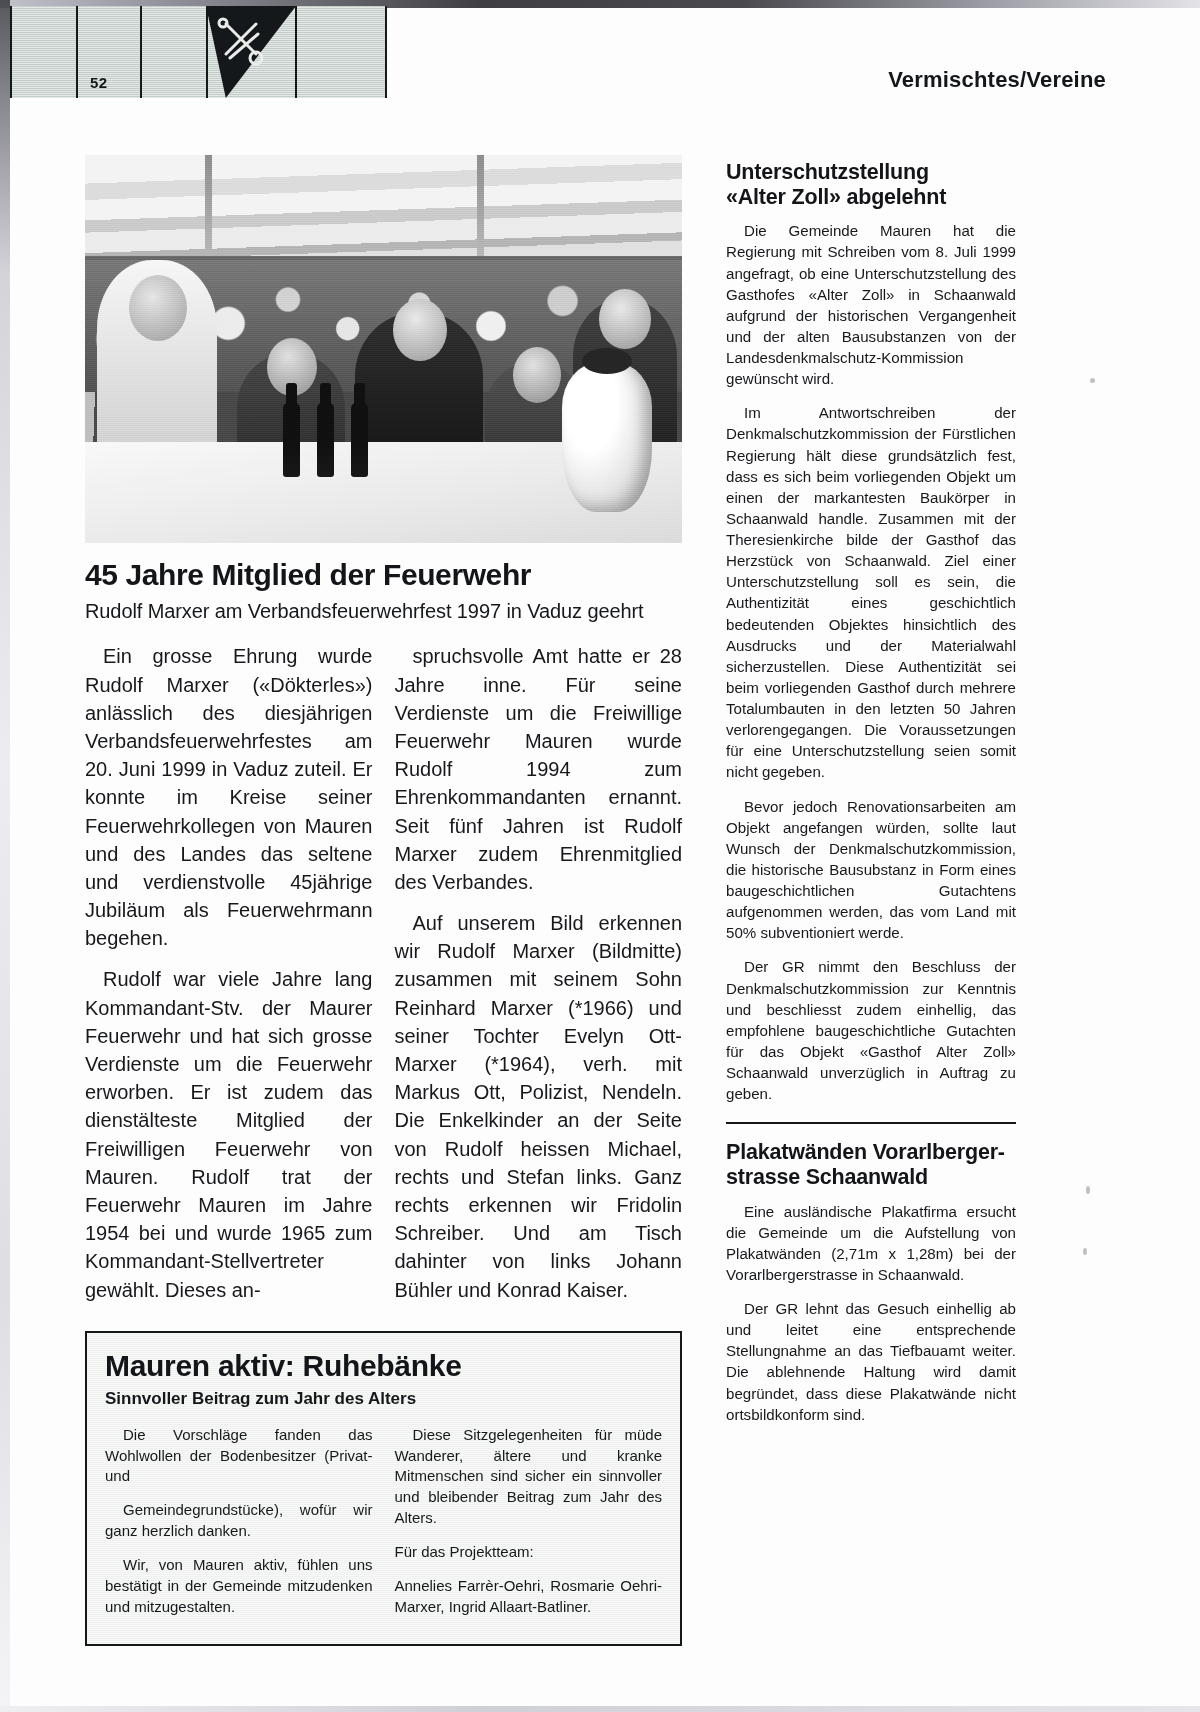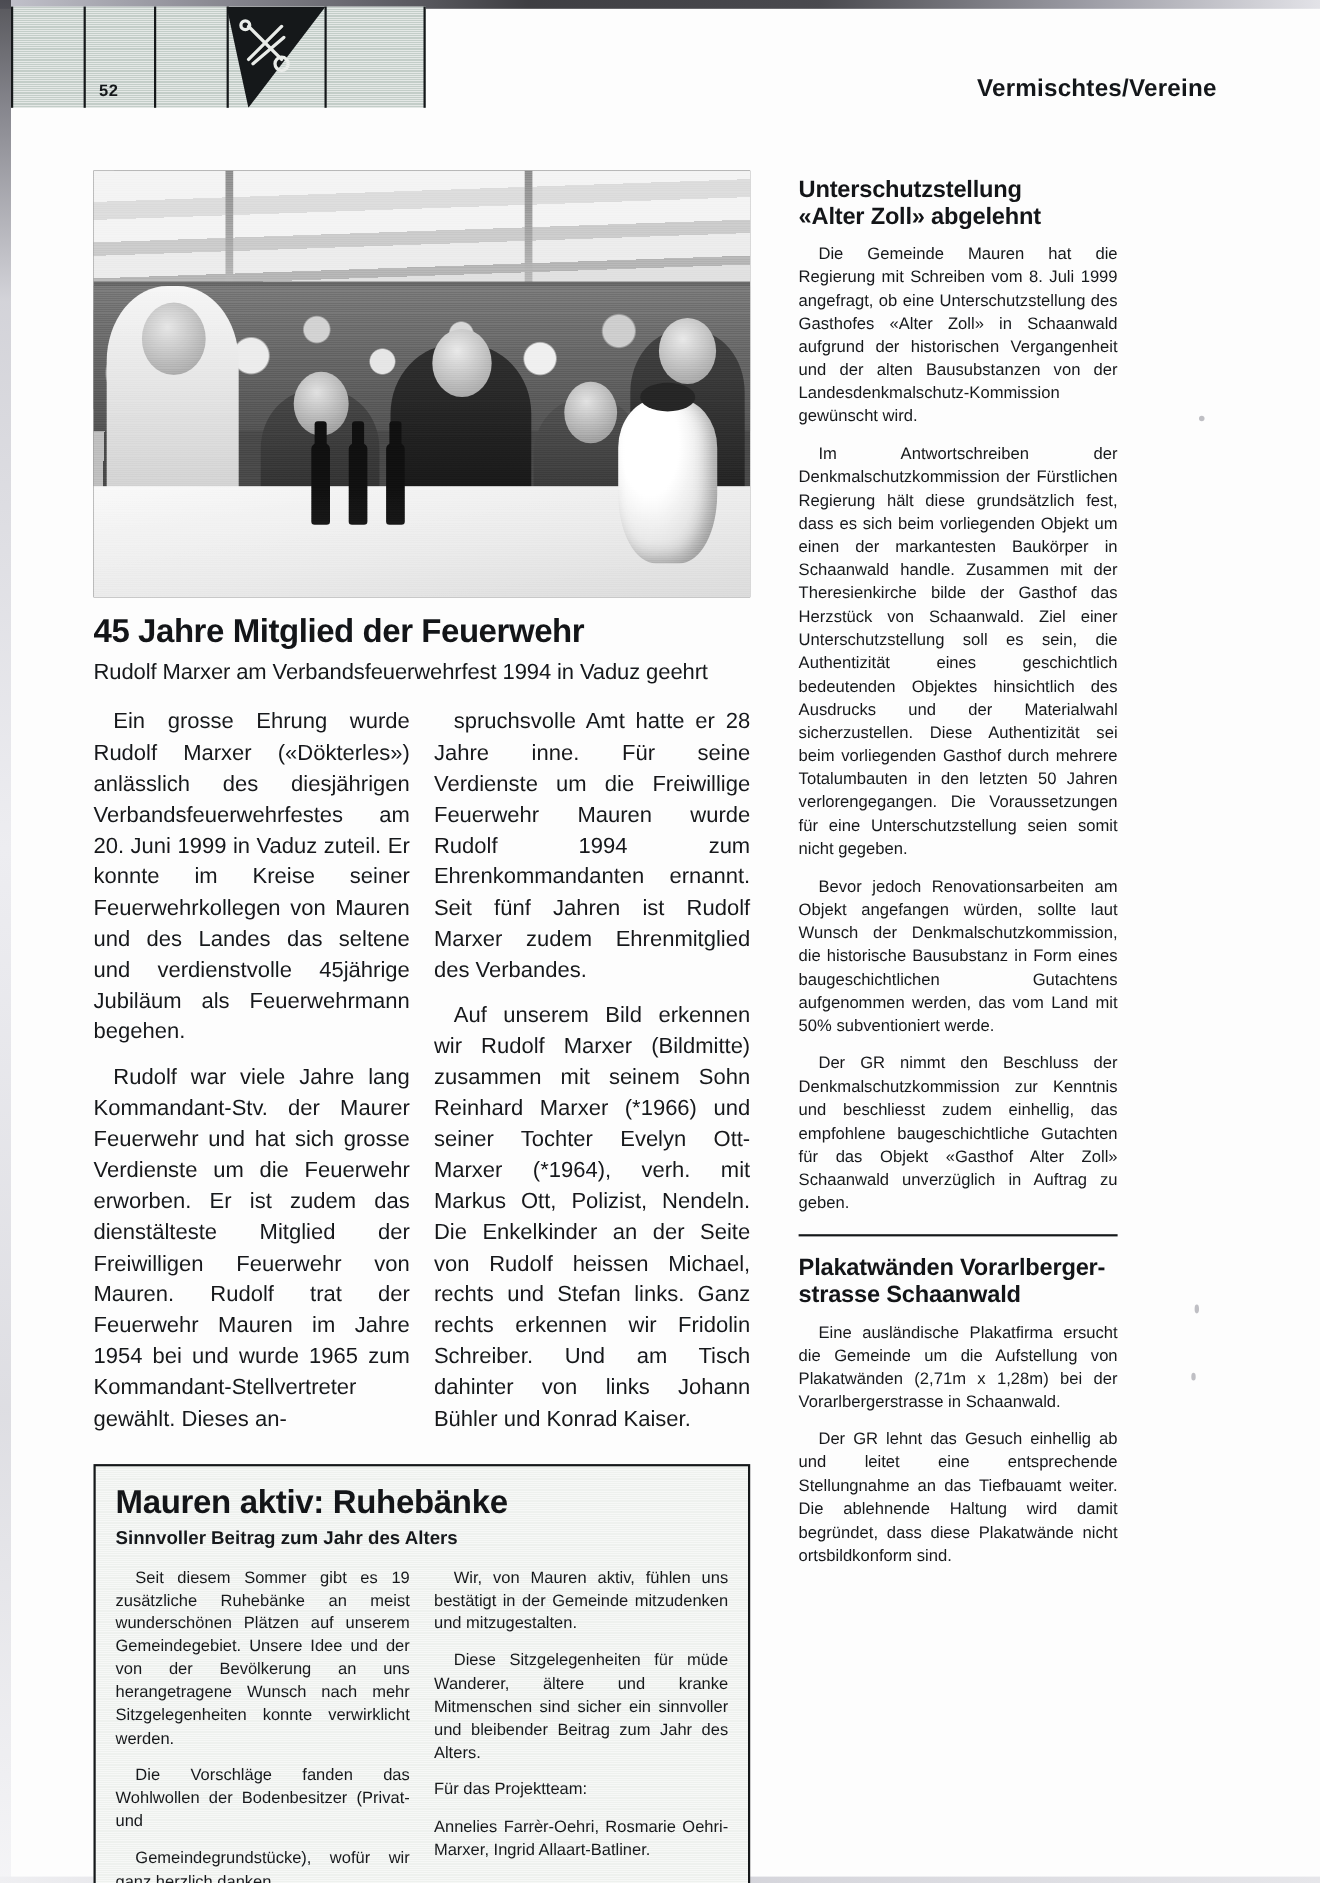--- a/index.html
+++ b/index.html
@@ -243,34 +243,33 @@
 
       <div class="table"></div>
       <div class="bottle" style="left:198px;"></div>
       <div class="bottle" style="left:232px;"></div>
       <div class="bottle" style="left:266px;"></div>
       <div class="jug"></div>
       <div class="grain"></div>
     </div>
 
     <h1 class="feature">45 Jahre Mitglied der Feuerwehr</h1>
-    <p class="feature-sub">Rudolf Marxer am Verbandsfeuerwehrfest 1994 in Vaduz geehrt</p>
+    <p class="feature-sub">Rudolf Marxer am Verbandsfeuerwehrfest 1997 in Vaduz geehrt</p>
 
     <div class="twocol">
       <p class="body">Ein grosse Ehrung wurde Rudolf Marxer («Dökterles») anlässlich des diesjährigen Verbandsfeuerwehrfestes am 20. Juni 1999 in Vaduz zuteil. Er konnte im Kreise seiner Feuerwehrkollegen von Mauren und des Landes das seltene und verdienstvolle 45jährige Jubiläum als Feuerwehrmann begehen.</p>
       <p class="body">Rudolf war viele Jahre lang Kommandant-Stv. der Maurer Feuerwehr und hat sich grosse Verdienste um die Feuerwehr erworben. Er ist zudem das dienstälteste Mitglied der Freiwilligen Feuerwehr von Mauren. Rudolf trat der Feuerwehr Mauren im Jahre 1954 bei und wurde 1965 zum Kommandant-Stellvertreter gewählt. Dieses an-</p>
       <p class="body">spruchsvolle Amt hatte er 28 Jahre inne. Für seine Verdienste um die Freiwillige Feuerwehr Mauren wurde Rudolf 1994 zum Ehrenkommandanten ernannt. Seit fünf Jahren ist Rudolf Marxer zudem Ehrenmitglied des Verbandes.</p>
       <p class="body">Auf unserem Bild erkennen wir Rudolf Marxer (Bildmitte) zusammen mit seinem Sohn Reinhard Marxer (*1966) und seiner Tochter Evelyn Ott-Marxer (*1964), verh. mit Markus Ott, Polizist, Nendeln. Die Enkelkinder an der Seite von Rudolf heissen Michael, rechts und Stefan links. Ganz rechts erkennen wir Fridolin Schreiber. Und am Tisch dahinter von links Johann Bühler und Konrad Kaiser.</p>
     </div>
 
     <div class="box">
       <h2 class="boxtitle">Mauren aktiv: Ruhebänke</h2>
       <p class="boxsub">Sinnvoller Beitrag zum Jahr des Alters</p>
       <div class="twocol">
-        <p class="body">Seit diesem Sommer gibt es 19 zusätzliche Ruhebänke an meist wunderschönen Plätzen auf unserem Gemeindegebiet. Unsere Idee und der von der Bevölkerung an uns herangetragene Wunsch nach mehr Sitzgelegenheiten konnte verwirklicht werden.</p>
         <p class="body">Die Vorschläge fanden das Wohlwollen der Bodenbesitzer (Privat- und</p>
         <p class="body">Gemeindegrundstücke), wofür wir ganz herzlich danken.</p>
         <p class="body">Wir, von Mauren aktiv, fühlen uns bestätigt in der Gemeinde mitzudenken und mitzugestalten.</p>
         <p class="body">Diese Sitzgelegenheiten für müde Wanderer, ältere und kranke Mitmenschen sind sicher ein sinnvoller und bleibender Beitrag zum Jahr des Alters.</p>
         <p class="body noindent">Für das Projektteam:</p>
         <p class="body noindent">Annelies Farrèr-Oehri, Rosmarie Oehri-Marxer, Ingrid Allaart-Batliner.</p>
       </div>
     </div>
   </div>
 

